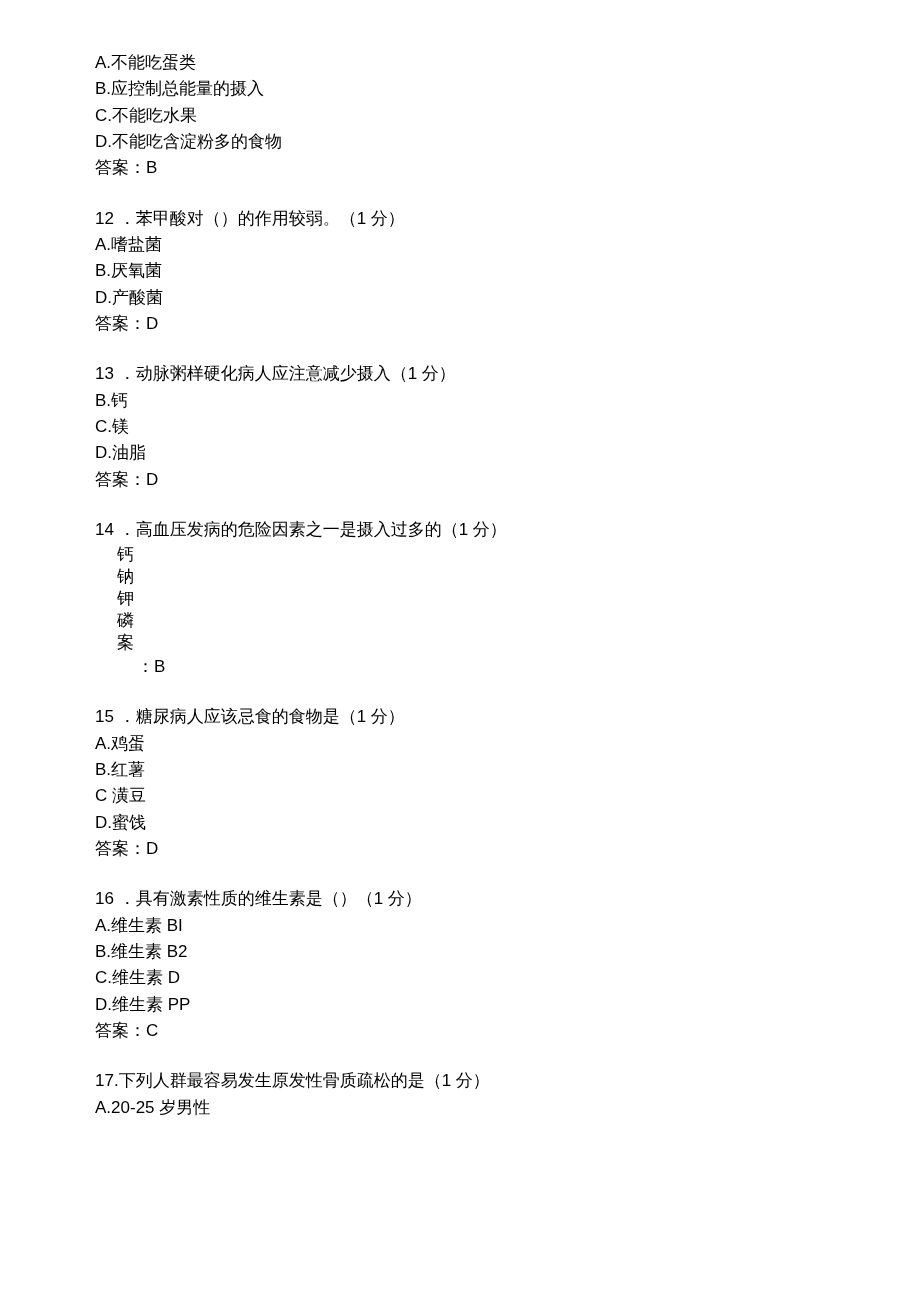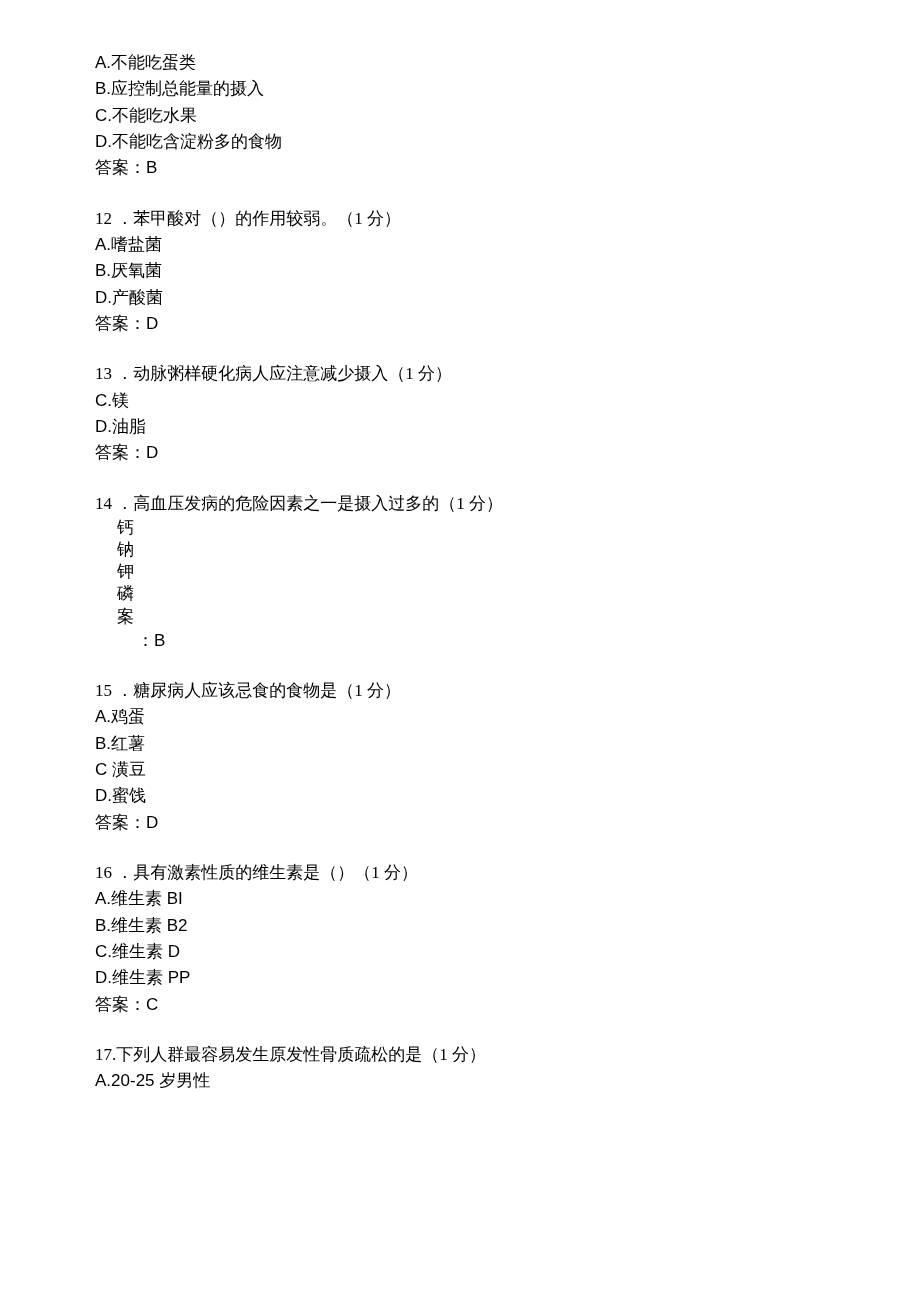--- a/index.html
+++ b/index.html
@@ -8,21 +8,21 @@
       font-family: "Microsoft YaHei", "SimSun", Arial, sans-serif;
       font-size: 17px;
       color: #000000;
       line-height: 1.55;
       padding: 50px 90px 50px 95px;
       width: 920px;
     }
     .option { display: block; }
     .answer { display: block; }
     .question-block { margin-bottom: 24px; }
-    .question { display: block; font-family: Liberation Serif, serif; }
+    .question { display: block; }
     .vstack { display: block; padding-left: 22px; line-height: 1.3; }
     .vstack-line { display: block; }
     .vstack-last { padding-left: 42px; }
   </style>
 </head>
 <body>
 
 <div class="question-block">
   <span class="option">A.不能吃蛋类</span>
   <span class="option">B.应控制总能量的摄入</span>
@@ -34,20 +34,21 @@
 <div class="question-block">
   <span class="question">12 ．苯甲酸对（）的作用较弱。（1 分）</span>
   <span class="option">A.嗜盐菌</span>
   <span class="option">B.厌氧菌</span>
   <span class="option">D.产酸菌</span>
   <span class="answer">答案：D</span>
 </div>
 
 <div class="question-block">
   <span class="question">13 ．动脉粥样硬化病人应注意减少摄入（1 分）</span>
+  <span class="option">B.钙</span>
   <span class="option">C.镁</span>
   <span class="option">D.油脂</span>
   <span class="answer">答案：D</span>
 </div>
 
 <div class="question-block">
   <span class="question">14 ．高血压发病的危险因素之一是摄入过多的（1 分）</span>
   <div class="vstack">
     <span class="vstack-line">钙</span>
     <span class="vstack-line">钠</span>

